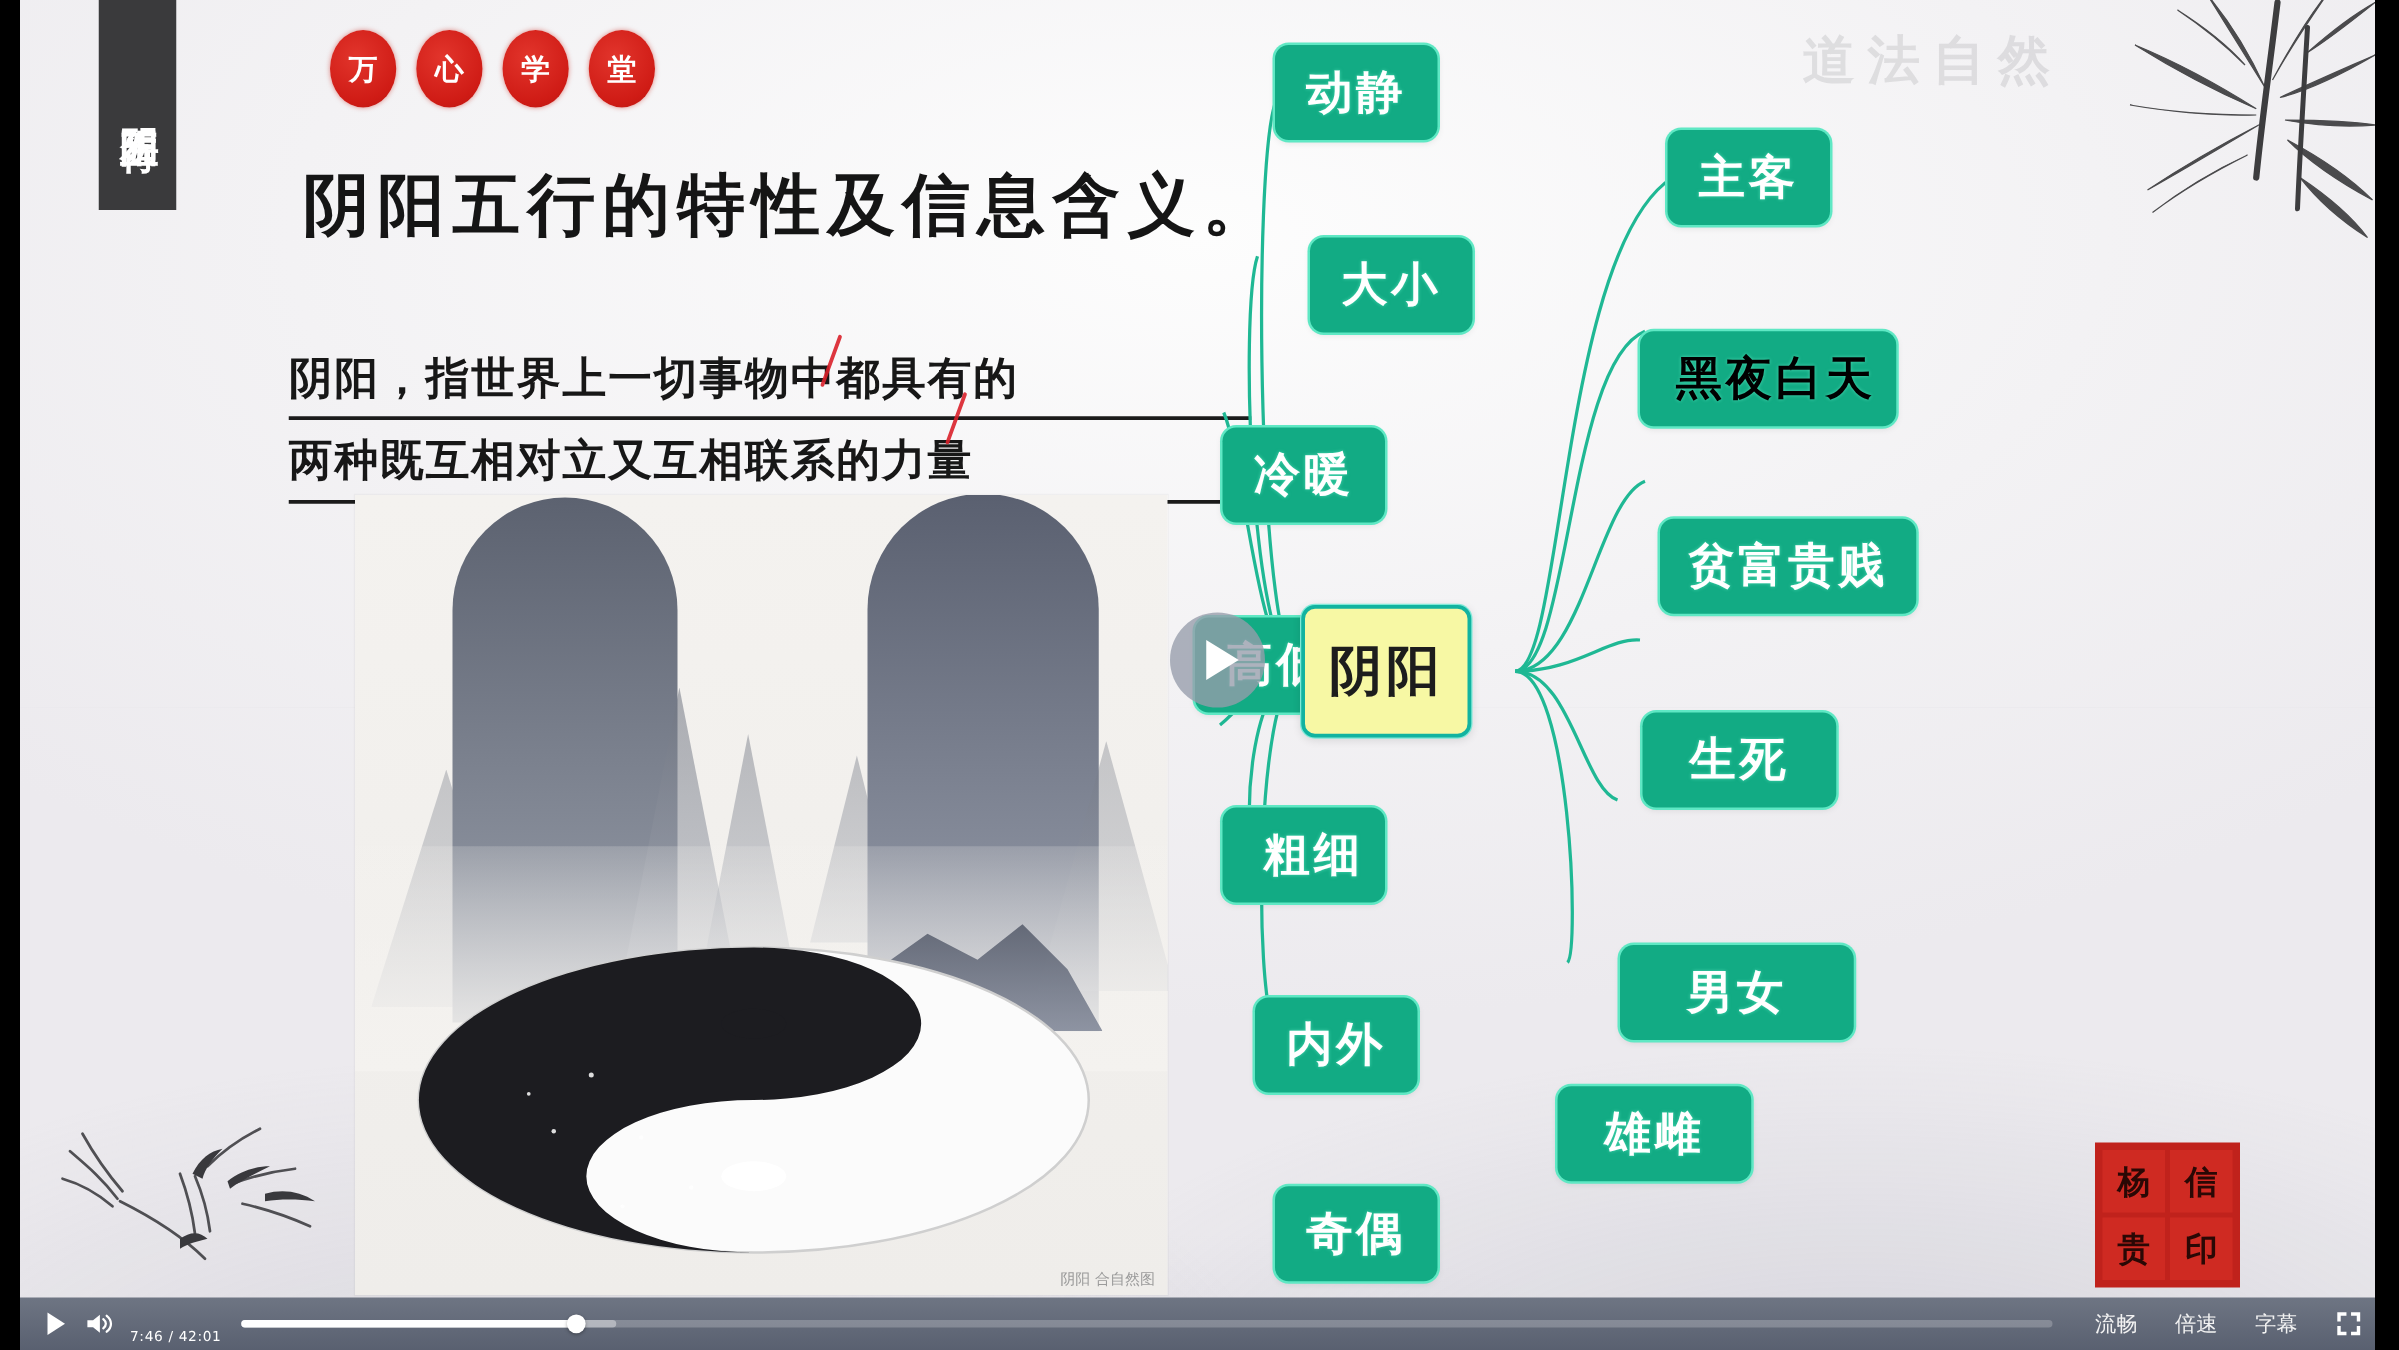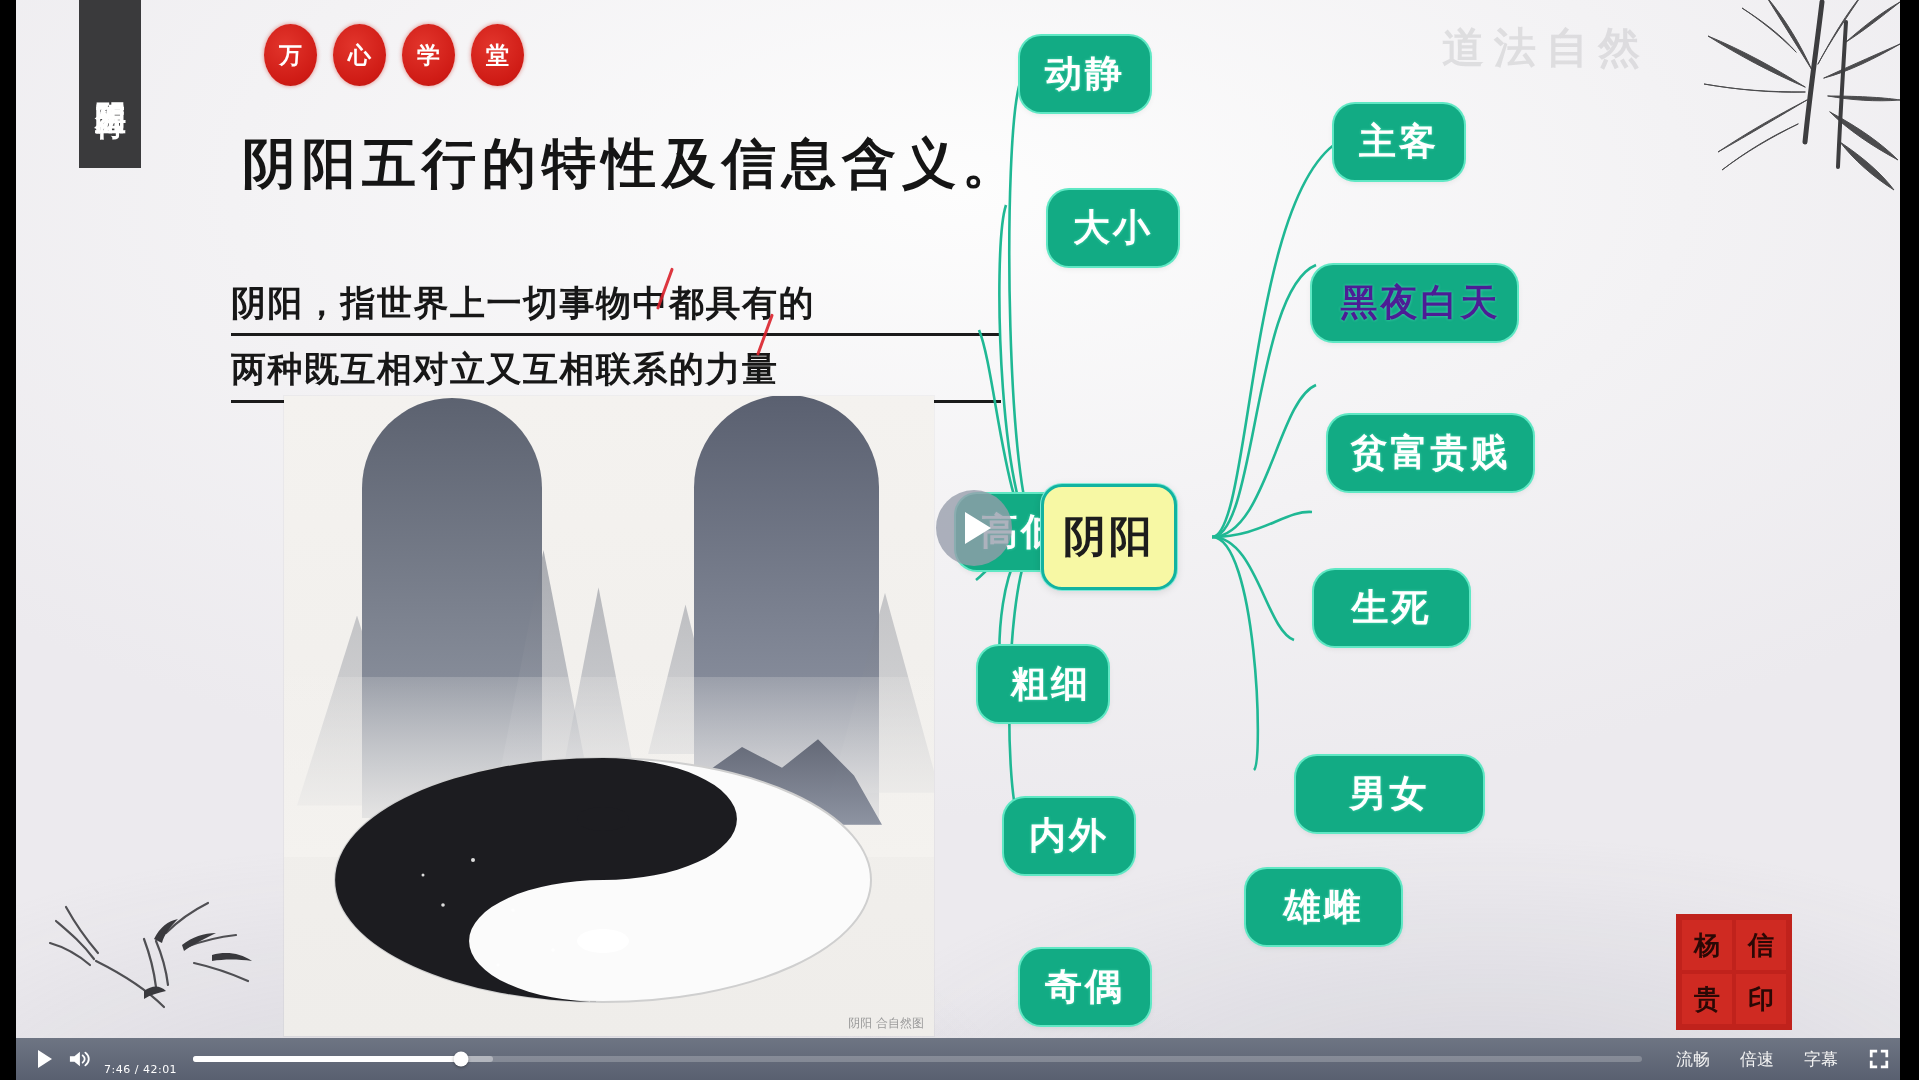--- a/index.html
+++ b/index.html
@@ -156,21 +156,21 @@
     letter-spacing: 10px; font-weight: 700;
     font-family: "DejaVu Serif", "Liberation Serif", serif;
   }
 
   
   #mindmap { position: absolute; inset: 0; pointer-events: none; }
   .node {
     position: absolute;
     background: #12ab84;
     color: #ffffff;
-    border-radius: 21px;
+    border-radius: 11px;
     display: flex; align-items: center; justify-content: center;
     font-size: 37px; font-weight: 700; letter-spacing: 3px;
     box-shadow: 0 0 0 2px #5fe8c4, 0 2px 6px rgba(0,0,0,.10);
     white-space: nowrap;
     text-shadow: 0 0 3px rgba(120,255,215,.55);
     font-family: "DejaVu Sans", "Liberation Sans", sans-serif;
   }
   .node.center {
     background: #f7f8a4;
     color: #1d1d1d;
@@ -374,29 +374,30 @@
         <path d="M1196 537 C 1240 537 1238 290 1300 265"></path>
         <path d="M1196 537 C 1250 537 1262 400 1300 385"></path>
         <path d="M1196 537 C 1245 537 1270 510 1296 512"></path>
         <path d="M1196 537 C 1240 537 1250 630 1278 640"></path>
         <path d="M1196 537 C 1240 537 1248 760 1238 770"></path>
       </g>
     </svg>
 
     <div class="node" style="left: 1004px; top: 36px; width: 130px; height: 76px; background: rgb(18, 171, 132); color: rgb(255, 255, 255);">动静</div>
     <div class="node" style="left: 988px; top: 190px; width: 130px; height: 76px; background: rgb(18, 171, 132); color: rgb(255, 255, 255); margin-left: 44px;">大小</div>
+    <div class="node" style="left: 962px; top: 342px; width: 130px; height: 76px; background: rgb(18, 171, 132); color: rgb(255, 255, 255);">冷暖</div>
     <div class="node" style="left: 940px; top: 494px; width: 130px; height: 76px; background: rgb(18, 171, 132); color: rgb(255, 255, 255);">高低</div>
     <div class="node" style="left: 962px; top: 646px; width: 130px; height: 76px; background: rgb(18, 171, 132); color: rgb(255, 255, 255); padding-left: 16px;">粗细</div>
     <div class="node" style="left: 988px; top: 798px; width: 130px; height: 76px; background: rgb(18, 171, 132); color: rgb(255, 255, 255);">内外</div>
     <div class="node" style="left: 1004px; top: 949px; width: 130px; height: 76px; background: rgb(18, 171, 132); color: rgb(255, 255, 255);">奇偶</div>
 
     <div class="node center" style="left: 1025px; top: 484px; width: 136px; height: 106px; background: rgb(247, 248, 164); border-color: rgb(18, 179, 160); color: rgb(29, 29, 29);">阴阳</div>
 
     <div class="node" style="left: 1318px; top: 104px; width: 130px; height: 76px; background: rgb(18, 171, 132); color: rgb(255, 255, 255);">主客</div>
-    <div class="node" style="left: 1296px; top: 265px; width: 205px; height: 76px; background: rgb(18, 171, 132); color: #4c1d95; padding-left: 12px;">黑夜白天</div>
+    <div class="node" style="left: 1296px; top: 265px; width: 205px; height: 76px; background: rgb(18, 171, 132); color: #000000; padding-left: 12px;">黑夜白天</div>
     <div class="node" style="left: 1312px; top: 415px; width: 205px; height: 76px; background: rgb(18, 171, 132); color: rgb(255, 255, 255);">贫富贵贱</div>
     <div class="node" style="left: 1298px; top: 570px; width: 155px; height: 76px; background: rgb(18, 171, 132); color: rgb(255, 255, 255);">生死</div>
     <div class="node" style="left: 1280px; top: 716px; width: 187px; height: 76px; background: rgb(18, 171, 132); color: rgb(255, 255, 255); margin-top: 40px;">男女</div>
     <div class="node" style="left: 1230px; top: 869px; width: 155px; height: 76px; background: rgb(18, 171, 132); color: rgb(255, 255, 255);">雄雌</div>
 
     <div class="play-overlay">
       <div class="tri"></div>
     </div>
   </div>
 

